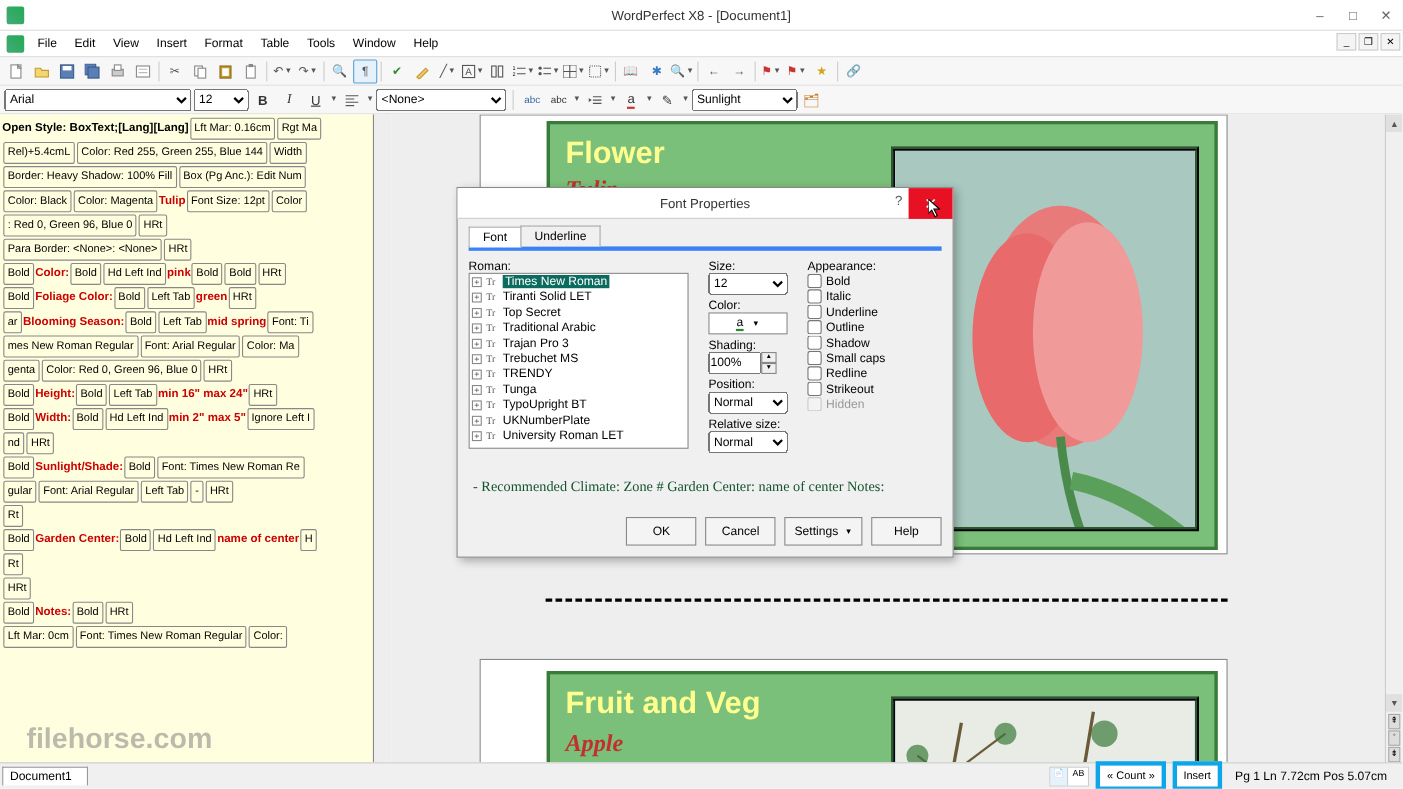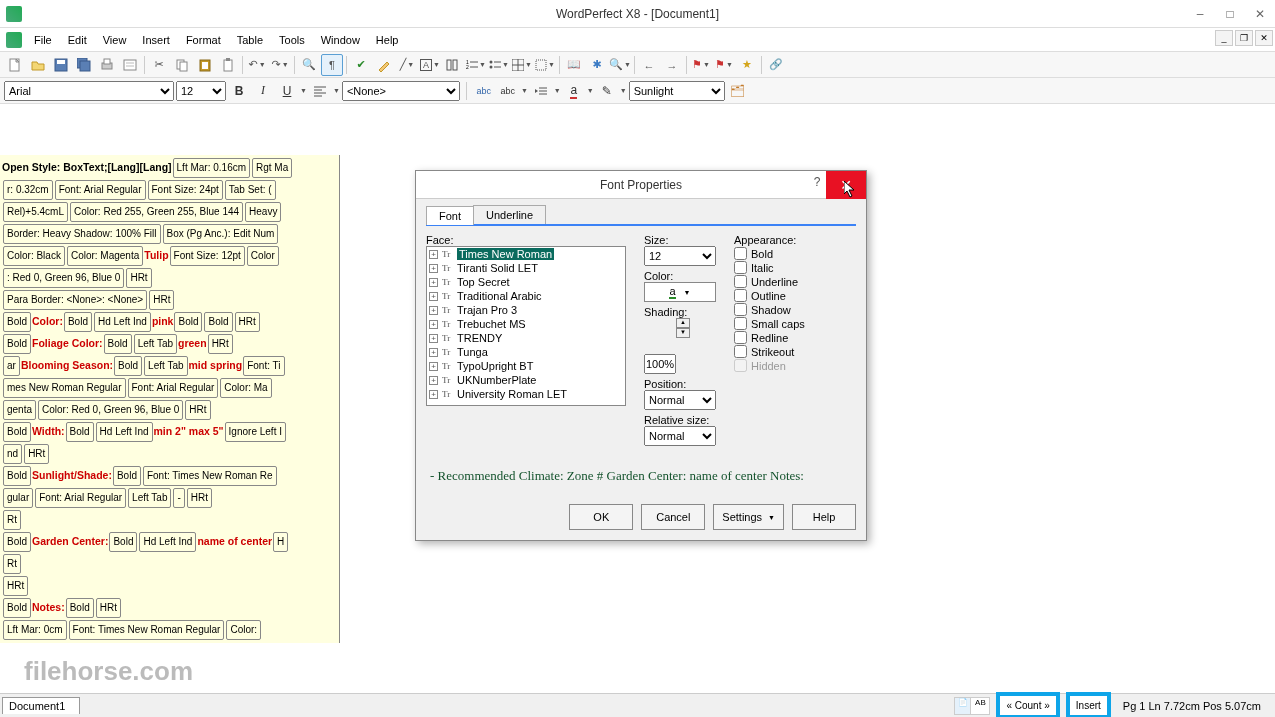--- a/index.html
+++ b/index.html
@@ -18,21 +18,21 @@
 .toolbar .tbtn { width:22px; height:22px; display:flex; align-items:center; justify-content:center; cursor:pointer; color:#555; border-radius:2px; }
 .toolbar .sep { width:1px; height:18px; background:#ccc; margin:0 2px; }
 .toolbar .dd { display:flex; align-items:center; }
 .toolbar .dd .caret { font-size:7px; margin-left:1px; color:#555; }
 .formatbar { height:26px; display:flex; align-items:center; padding:0 4px; border-bottom:1px solid #ddd; background:#f7f7f7; gap:2px; }
 .formatbar select { font-size:11px; height:20px; }
 .formatbar .fbtn { width:22px; height:22px; display:flex; align-items:center; justify-content:center; cursor:pointer; font-size:12px; color:#333; }
 .formatbar .fbtn.bold { font-weight:bold; }
 .formatbar .fbtn.italic { font-style:italic; font-family:serif; }
 .formatbar .fbtn.under { text-decoration:underline; }
-.workspace { position:absolute; top:104px; bottom:24px; left:0; right:0; display:flex;align-items:center; }
+.workspace { position:absolute; top:104px; bottom:24px; left:0; right:0; display:flex; }
 .reveal { width:340px; background:#ffffe0; border-right:1px solid #888; overflow:hidden; font-size:10.5px; line-height:18px; padding:2px; }
 .reveal .code { display:inline-block; background:#ffffe0; border:1px solid #888; border-radius:2px; padding:0 3px; margin:1px 1px; font-size:10px; cursor:pointer; white-space:nowrap; }
 .reveal .red { color:#c00; font-weight:bold; }
 .reveal .line { margin-bottom:0; }
 .gutter { width:16px; background:#eee; }
 .docview { flex:1; background:#eee; position:relative; overflow:hidden; }
 .docview .vscroll { position:absolute; right:0; top:0; bottom:0; width:16px; background:#f0f0f0; border-left:1px solid #ccc; }
 .docview .vscroll .vbtn { height:16px; background:#e0e0e0; display:flex; align-items:center; justify-content:center; font-size:8px; color:#555; }
 .page { position:absolute; background:#fff; border:1px solid #888; }
 .card { position:absolute; background:#7abf7a; border:3px solid #3a7a3a; }
@@ -43,21 +43,21 @@
 .statusbar .tab { padding:2px 14px 2px 6px; background:#fff; border:1px solid #999; border-bottom:none; margin-left:2px; }
 .statusbar .segs { margin-left:auto; display:flex; align-items:center; gap:6px; padding-right:8px; }
 .statusbar .seg { padding:4px 6px; border:4px solid #0ea5e9; background:#fff; font-size:10px; }
 .watermark { position:absolute; left:24px; bottom:30px; font-size:26px; font-weight:700; color:rgba(120,120,120,0.5); font-family:Arial; letter-spacing:0; }
 
 .dialog { position:absolute; background:#f0f0f0; border:1px solid #888; box-shadow:3px 3px 8px rgba(0,0,0,0.3); }
 .dialog .dtitle { height:28px; background:#fff; border-bottom:1px solid #ccc; display:flex; align-items:center; justify-content:center; position:relative; font-size:12px; color:#333; }
 .dialog .dtitle .help { position:absolute; right:40px; top:4px; width:18px; height:18px; font-size:12px; color:#555; cursor:pointer; text-align:center; }
 .dialog .dtitle .close { position:absolute; right:0; top:0; width:40px; height:28px; background:#e81123; color:#fff; display:flex; align-items:center; justify-content:center; cursor:pointer; font-size:14px; }
 .dialog .dbody { padding:6px 10px; }
-.dialog .tabs { display:flex; border-bottom:2px solid #3b82f6; }
+.dialog .tabs { display:flex; border-bottom:4px solid #3b82f6; }
 .dialog .tab { padding:3px 12px; border:1px solid #aaa; border-bottom:none; background:#f0f0f0; margin-right:-1px; cursor:pointer; font-size:11px; }
 .dialog .tab.active { background:#fff; position:relative; top:1px; }
 .dialog label { font-size:11px; color:#000; }
 .dialog .listbox { border:1px solid #888; background:#fff; height:160px; width:200px; overflow-y:scroll; overflow-x:scroll; font-size:11px; }
 .dialog .listbox .treeitem { display:flex; align-items:center; padding:1px 2px; white-space:nowrap; cursor:pointer; }
 .dialog .listbox .treeitem .plus { width:9px; height:9px; border:1px solid #888; font-size:8px; line-height:7px; text-align:center; margin-right:4px; color:#555; }
 .dialog .listbox .treeitem .ticon { width:12px; height:10px; margin-right:3px; font-family:serif; font-size:9px; color:#555; }
 .dialog .listbox .treeitem.sel span.fname { background:#0a6b5e; color:#fff; padding:0 2px; }
 .dialog .field { display:flex; flex-direction:column; margin-bottom:4px; }
 .dialog select, .dialog input[type=text] { font-size:11px; height:20px; }
@@ -262,31 +262,31 @@
   <span style="font-size:7px;color:#555;">▼</span>
   <div class="fbtn">✎</div>
   <span style="font-size:7px;color:#555;">▼</span>
   <select style="width:96px;"><option>Sunlight</option></select>
   <div class="fbtn" style="color:#c37a2a;">🗂</div>
 </div>
 
 <div class="workspace">
   <div class="reveal" id="reveal">
       <div class="line"><span style="font-weight: bold;">Open Style: BoxText;[Lang][Lang]</span><span class="code">Lft Mar: 0.16cm</span><span class="code">Rgt Ma</span></div>
-      <div class="line"><span class="code">r: 0.32cm</span><span class="code">Font: Arial Regular</span><span class="code">Font Size: 24pt</span><span class="code">Tab Set: (</span></div>
-      <div class="line"><span class="code">Rel)+5.4cmL</span><span class="code">Color: Red 255, Green 255, Blue 144</span><span class="code">Heavy</span></div>
+      <div class="line"><span class="code">Rel)+5.4cmL</span><span class="code">Color: Red 255, Green 255, Blue 144</span><span class="code">Width</span></div>
       <div class="line"><span class="code">Border: Heavy Shadow: 100% Fill</span><span class="code">Box (Pg Anc.): Edit Num</span></div>
       <div class="line"><span class="code">Color: Black</span><span class="code">Color: Magenta</span><span class="red">Tulip</span><span class="code">Font Size: 12pt</span><span class="code">Color</span></div>
       <div class="line"><span class="code">: Red 0, Green 96, Blue 0</span><span class="code">HRt</span></div>
       <div class="line"><span class="code">Para Border: &lt;None&gt;: &lt;None&gt;</span><span class="code">HRt</span></div>
       <div class="line"><span class="code">Bold</span><span class="red">Color:</span><span class="code">Bold</span><span class="code">Hd Left Ind</span><span class="red">pink</span><span class="code">Bold</span><span class="code">Bold</span><span class="code">HRt</span></div>
       <div class="line"><span class="code">Bold</span><span class="red">Foliage Color:</span><span class="code">Bold</span><span class="code">Left Tab</span><span class="red">green</span><span class="code">HRt</span></div>
       <div class="line"><span class="code">ar</span><span class="red">Blooming Season:</span><span class="code">Bold</span><span class="code">Left Tab</span><span class="red">mid spring</span><span class="code">Font: Ti</span></div>
       <div class="line"><span class="code">mes New Roman Regular</span><span class="code">Font: Arial Regular</span><span class="code">Color: Ma</span></div>
       <div class="line"><span class="code">genta</span><span class="code">Color: Red 0, Green 96, Blue 0</span><span class="code">HRt</span></div>
+      <div class="line"><span class="code">Bold</span><span class="red">Height:</span><span class="code">Bold</span><span class="code">Left Tab</span><span class="red">min 16" max 24"</span><span class="code">HRt</span></div>
       <div class="line"><span class="code">Bold</span><span class="red">Width:</span><span class="code">Bold</span><span class="code">Hd Left Ind</span><span class="red">min 2" max 5"</span><span class="code">Ignore Left I</span></div>
       <div class="line"><span class="code">nd</span><span class="code">HRt</span></div>
       <div class="line"><span class="code">Bold</span><span class="red">Sunlight/Shade:</span><span class="code">Bold</span><span class="code">Font: Times New Roman Re</span></div>
       <div class="line"><span class="code">gular</span><span class="code">Font: Arial Regular</span><span class="code">Left Tab</span><span class="code">-</span><span class="code">HRt</span></div>
       <div class="line"><span class="code">Rt</span></div>
       <div class="line"><span class="code">Bold</span><span class="red">Garden Center:</span><span class="code">Bold</span><span class="code">Hd Left Ind</span><span class="red">name of center</span><span class="code">H</span></div>
       <div class="line"><span class="code">Rt</span></div>
       <div class="line"><span class="code">HRt</span></div>
       <div class="line"><span class="code">Bold</span><span class="red">Notes:</span><span class="code">Bold</span><span class="code">HRt</span></div>
       <div class="line"><span class="code">Lft Mar: 0cm</span><span class="code">Font: Times New Roman Regular</span><span class="code">Color:</span></div>
@@ -351,21 +351,21 @@
     </div>
   </div>
   <div class="dbody">
     <div class="tabs">
       <div class="tab active">Font</div>
       <div class="tab">Underline</div>
     </div>
     <div style="display:flex; gap:18px; padding-top:8px;">
 
       <div style="flex:0 0 200px;">
-        <label>Face:</label>
+        <label>Roman:</label>
         <div class="listbox" id="facelist">
             <div class="treeitem sel">
               <span class="plus">+</span>
               <span class="ticon">Tr</span>
               <span class="fname">Times New Roman</span>
             </div>
             <div class="treeitem">
               <span class="plus">+</span>
               <span class="ticon">Tr</span>
               <span class="fname">Tiranti Solid LET</span>
@@ -426,21 +426,21 @@
         <div class="field">
             <label>Color:</label>
           <div style="border:1px solid #888;height:20px;background:#fff;display:flex;align-items:center;justify-content:center;cursor:pointer;">
               <span style="font-size:11px;border-bottom:2px solid #2a8a2a;">a</span>
               <span style="font-size:7px;margin-left:8px;">▼</span>
             </div>
           </div>
         <div class="field">
             <label>Shading:</label>
           <div style="display:flex;">
-              <input type="text" style="width: 32px; margin-top: 36px;" value="100%">
+              <input type="text" style="width: 48px;" value="100%">
               <div style="display:flex;flex-direction:column;">
                 <div style="border:1px solid #888;width:14px;height:10px;font-size:6px;text-align:center;cursor:pointer;">▲</div>
                 <div style="border:1px solid #888;width:14px;height:10px;font-size:6px;text-align:center;cursor:pointer;">▼</div>
               </div>
             </div>
           </div>
         <div class="field">
             <label>Position:</label>
           <select><option>Normal</option></select>
           </div>

